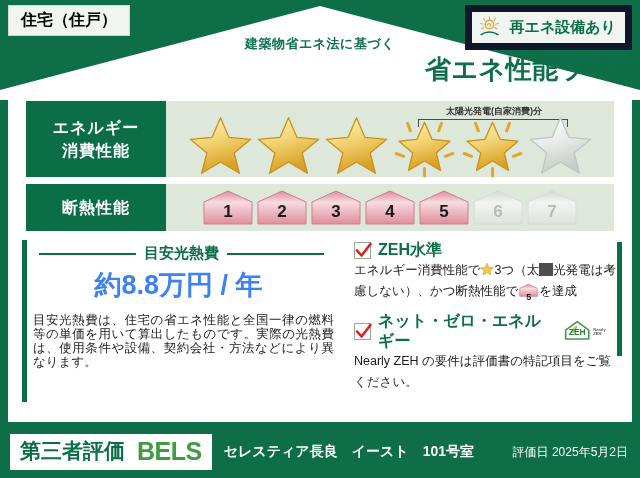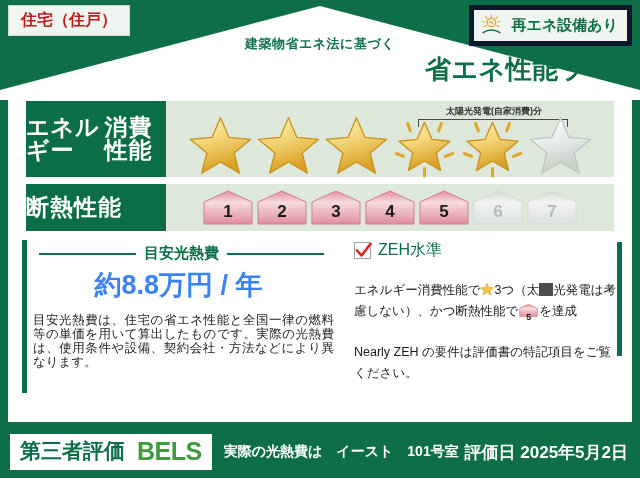--- a/index.html
+++ b/index.html
@@ -36,26 +36,26 @@
   }
   .roof-title {
     font-size: 26px; font-weight: bold; color: #0d6e47;
     letter-spacing: .5px; line-height: 32px; margin-top: 1px; text-align: right;
   }
 
   .tag-house {
     position: absolute; left: 8px; top: 5px; z-index: 6;
     background: #f1f5f1; border: 1px solid #cfd9cf;
     padding: 5px 12px 6px 12px;
-    font-size: 16px; font-weight: bold; color: #b91c1c;
+    font-size: 16px; font-weight: bold; color: #000000;
     line-height: 18px;
   }
   .tag-solar {
     position: absolute; right: 8px; top: 5px; z-index: 6;
-    background: #f1f5f1; border: 5px solid #0f172a;
+    background: #f1f5f1; border: 7px solid #0f172a;
     padding: 4px 9px 5px 7px;
     display: flex; align-items: center; gap: 5px;
     font-size: 15px; font-weight: bold; color: #0d6e47;
     line-height: 18px;
   }
   .sun-ic { width: 26px; height: 22px; flex: 0 0 26px; }
 
   
   .card {
     position: absolute; left: 8px; top: 92px;
@@ -63,23 +63,23 @@
     background: #ffffff;
   }
 
   
   .perf-row { display: flex; margin: 0 18px; }
   .perf-row.r1 { margin-top: 9px; }
   .perf-row.r2 { margin-top: 7px; }
   .perf-label {
     width: 140px; flex: 0 0 140px;
     background: #0b6e47; color: #fff;
-    display: flex; flex-direction: row;
-    align-items: center; 
-    font-size: 23px; font-weight: bold; letter-spacing: 1px;
+    display: flex; flex-direction: column;
+    align-items: center; justify-content: center;
+    font-size: 16px; font-weight: bold; letter-spacing: 1px;
     line-height: 23px;
   }
   .perf-val {
     flex: 1; background: #dde8da;
     position: relative;
   }
   .r1 .perf-label, .r1 .perf-val { height: 76px; }
   .r2 .perf-label, .r2 .perf-val { height: 47px; }
 
   .stars { display: flex; align-items: center; justify-content: center;
@@ -132,22 +132,22 @@
   }
 
   .zeh-block { margin-bottom: 9px; }
   .zeh-head { display: flex; align-items: center; gap: 7px; }
   .chk {
     width: 17px; height: 17px; flex: 0 0 17px;
     border: 1px solid #9aa79a; background: #fff;
     position: relative;
   }
   .chk svg { position: absolute; left: -1px; top: -2px; }
-  .zeh-title { font-size: 16px; font-weight: normal; color: #0b6e47; line-height: 20px; }
-  .zeh-body { font-size: 12.5px; color: #1a1a1a; line-height: 21px; margin-top: 20px; }
+  .zeh-title { font-size: 16px; font-weight: bold; color: #0b6e47; line-height: 20px; }
+  .zeh-body { font-size: 12.5px; color: #1a1a1a; line-height: 21px; margin-top: 0; }
   .mini-star { display: inline-block; vertical-align: -2px; width: 14px; height: 14px; }
   .mini-house {
     display: inline-block; vertical-align: -3px;
     position: relative; width: 19px; height: 15px; margin: 0 1px;
   }
   .mini-house span {
     position: absolute; left: 0; right: 0; top: 4px;
     text-align: center; font-size: 9px; font-weight: bold; color: #1a1a1a;
   }
   .redact {
@@ -163,21 +163,21 @@
   }
   .bels {
     margin-left: 10px; background: #ffffff;
     padding: 3px 10px 4px 10px; display: flex; align-items: flex-start; gap: 12px;
   }
   .bels-jp { font-size: 21px; font-weight: bold; color: #0b6e47; letter-spacing: 0px; }
   .bels-en { font-size: 25px; font-weight: bold; color: #3f9b3f;
              font-family: "Liberation Sans", sans-serif; letter-spacing: -.5px; }
   .prop { color: #fff; font-size: 14px; font-weight: bold; margin-left: 12px; }
   .evalbox { margin-left: auto; margin-right: 12px; text-align: right; color: #fff; }
-  .eval-date { font-size: 17px; font-weight: bold; line-height: 17px; }
+  .eval-date { font-size: 12px; font-weight: normal; line-height: 17px; }
   .eval-id { font-size: 9px; line-height: 12px; color: #e6f0e9; }
 </style>
 </head>
 <body>
 
 <div class="roof-band">
   <div class="roof-tri"></div>
   <div class="roof-fill"></div>
 </div>
 
@@ -382,29 +382,44 @@
         <div class="zeh-body">
           <span>エネルギー消費性能で</span><svg class="mini-star" viewBox="0 0 70 70">
               <path d="M35 6 L44 27 L67 29 L49.5 43.5 L55 65 L35 53 L15 65 L20.5 43.5 L3 29 L26 27 Z" fill="#f0c64e" stroke="#d3a12a" stroke-width="3"></path>
             </svg><span>3つ（太</span><span class="redact"></span><span>光発電は考慮しない）、かつ断熱性能で</span><span class="mini-house"><svg viewBox="0 0 52 38" width="19" height="15">
                 <path d="M26 2 L50 13 L50 35 L2 35 L2 13 Z" fill="url(#pk)" stroke="#cf7e8d" stroke-width="2"></path>
               </svg><span>5</span></span><span>を達成</span>
         </div>
       </div>
 
       <div class="zeh-block">
+        <div class="zeh-head">
+          <div class="chk">
+            <svg width="19" height="19" viewBox="0 0 19 19">
+              <path d="M3 9.5 L7.5 14.5 L16.5 3" fill="none" stroke="#e02020" stroke-width="2.6" stroke-linecap="round" stroke-linejoin="round"></path>
+            </svg>
+          </div>
+          <div class="zeh-title">ネット・ゼロ・エネルギー</div>
+          <svg class="zeh-logo" width="62" height="26" viewBox="0 0 62 26">
+            <path d="M3 12 L16 2.5 L29 12 L29 22 L3 22 Z" fill="none" stroke="#3d9b4f" stroke-width="1.8" stroke-linejoin="round"></path>
+            <path d="M9 14 q3 -6 7 -7 q-1 6 -4 7.6 q-2 1 -3 -0.6 Z" fill="#8cc63f"></path>
+            <text x="16" y="18" text-anchor="middle" font-family="Liberation Sans, sans-serif" font-size="9.5" font-weight="bold" fill="#2f7d3f">ZEH</text>
+            <text x="34" y="13" font-family="Liberation Sans, sans-serif" font-size="4.6" font-weight="bold" fill="#555">Nearly</text>
+            <text x="34" y="18" font-family="Liberation Sans, sans-serif" font-size="4.6" font-weight="bold" fill="#555">ZEH</text>
+          </svg>
+        </div>
         <div class="zeh-body">Nearly ZEH の要件は評価書の特記項目をご覧ください。</div>
       </div>
 
     </div>
   </div>
 </div>
 
 <div class="footer">
   <div class="bels">
     <span class="bels-jp">第三者評価</span>
     <span class="bels-en">BELS</span>
   </div>
-  <div class="prop">実際の光熱費は　イースト　101号室</div>
+  <div class="prop">セレスティア長良　イースト　101号室</div>
   <div class="evalbox">
     <div class="eval-date">評価日 2025年5月2日</div>
   </div>
 </div>
 
 </body></html>

